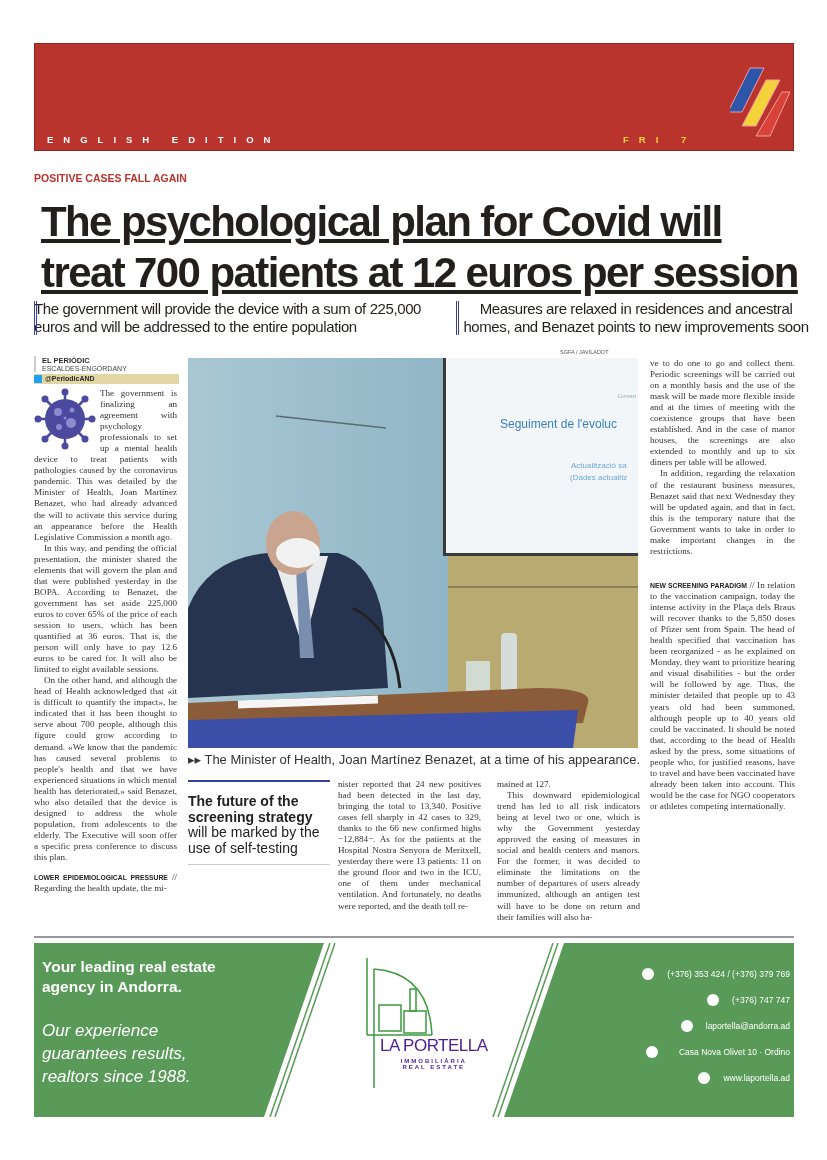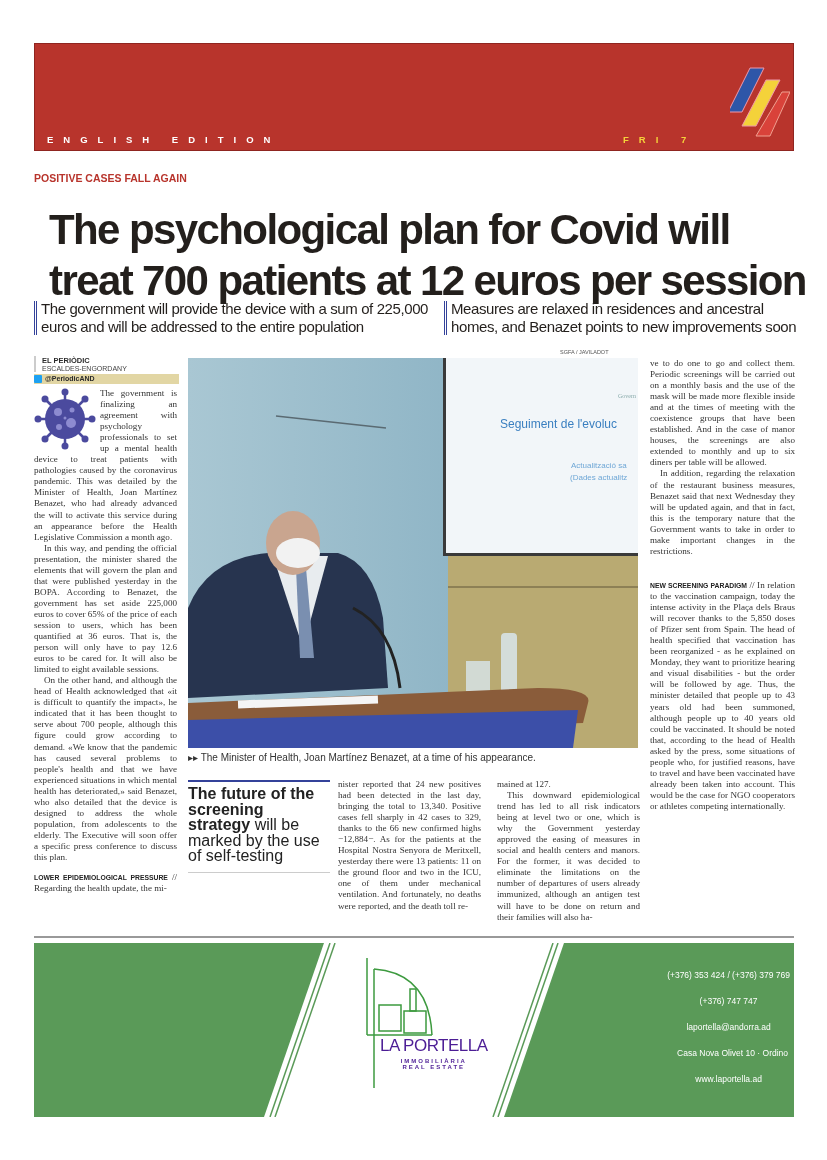--- a/index.html
+++ b/index.html
@@ -4,69 +4,69 @@
 <style>
   html, body { margin:0; padding:0; background:#fff; }
   body { width:827px; height:1160px; position:relative; overflow:hidden; font-family:"Liberation Serif", serif; color:#2a2a2a; }
   .masthead { position:absolute; left:34px; top:43px; width:760px; height:108px; background:#b8342c; border:1px solid #8f2520; box-sizing:border-box; }
   .logo { position:absolute; left:10px; top:-6px; font-family:"Liberation Sans", sans-serif; font-size:78px; font-weight:bold; color:#fff; letter-spacing:-3px; white-space:nowrap; line-height:110px; }
   .edition { position:absolute; left:12px; top:90px; font-family:"Liberation Sans", sans-serif; font-size:9.5px; font-weight:bold; color:#fff; letter-spacing:10px; }
   .date { position:absolute; left:580px; top:90px; font-family:"Liberation Sans", sans-serif; font-size:9.5px; font-weight:bold; color:#f4d23a; letter-spacing:10px;margin-left:8px; }
   .flag { position:absolute; left:695px; top:22px; width:60px; height:72px; }
   .kicker { position:absolute; left:34px; top:172px; font-family:"Liberation Sans", sans-serif; font-size:10.5px; font-weight:bold; color:#b8342c; }
   .headline { position:absolute; left:33px; top:188px; width:770px; font-family:"Liberation Sans", sans-serif; font-weight:bold; font-size:42px; line-height:51px; letter-spacing:-1.6px; color:#231f1c; }
-  .deck { position:absolute; top:300px; font-family:"Liberation Sans", sans-serif; font-size:15px; line-height:18px; color:#231f1c; padding-left:7px; letter-spacing:-0.4px; }
+  .deck { position:absolute; top:300px; font-family:"Liberation Sans", sans-serif; font-size:15px; line-height:18px; color:#231f1c; letter-spacing:-0.4px; }
   .deck::before { content:""; position:absolute; left:0; top:1px; width:3px; height:34px; border-left:1px solid #34429a; border-right:1px solid #34429a; box-sizing:border-box; }
   .deck.d1 { left:34px; width:390px; }
-  .deck.d2 { left:444px; width:360px; }
+  .deck.d2 { left:456px; width:360px;text-align:center; }
   .byline { position:absolute; left:34px; top:356px; width:145px; }
   .byline .src { font-family:"Liberation Sans", sans-serif; font-size:7.5px; font-weight:bold; padding-left:6px; border-left:2px solid #ccc; }
   .byline .loc { font-family:"Liberation Sans", sans-serif; font-size:7px; padding-left:6px; border-left:2px solid #ccc; color:#444; }
   .byline .tw { margin-top:2px; background:#e2d6a4; font-family:"Liberation Sans", sans-serif; font-size:7px; font-weight:bold; height:10px; line-height:10px; display:flex; align-items:center; gap:3px; }
   .tw-icon { width:8px; height:8px; background:#1da1f2; display:inline-block; border-radius:1px; }
   .col { position:absolute; font-size:9.1px; line-height:11.05px; text-align:justify; color:#333; }
   .col p { margin:0; text-indent:10px; }
   .col p.noind { text-indent:0; }
   .c1 { left:34px; top:388px; width:143px; }
   .virus { float:left; width:62px; height:62px; margin:0 4px 2px 0; }
   .subhead { font-family:"Liberation Sans", sans-serif; font-weight:bold; font-size:6.8px; color:#222; }
   .photo { position:absolute; left:188px; top:358px; width:450px; height:390px; overflow:hidden; background:#737373; }
   .credit { position:absolute; left:560px; top:349px; font-family:"Liberation Sans", sans-serif; font-size:5.5px; color:#555; }
-  .caption { position:absolute; left:188px; top:752px; font-family:"Liberation Sans", sans-serif; font-size:10px; color:#333; }
-  .pull { position:absolute; left:188px; top:780px; width:142px; border-top:2px solid #34429a; padding-top:4px; font-family:"Liberation Sans", sans-serif; font-size:16px; line-height:15.5px; color:#222; }
+  .caption { position:absolute; left:188px; top:752px; font-family:"Liberation Sans", sans-serif; font-size:13px; color:#333; }
+  .pull { position:absolute; left:188px; top:780px; width:142px; border-top:2px solid #34429a; padding-top:12px; font-family:"Liberation Sans", sans-serif; font-size:14px; line-height:15.5px; color:#222; }
   .pull b { font-weight:bold; }
   .pull::after { content:""; display:block; margin-top:8px; border-bottom:1px solid #ccc; }
   .c2 { left:338px; top:779px; width:143px; }
   .c3 { left:497px; top:779px; width:143px; }
   .c4 { left:650px; top:358px; width:145px; }
   .c4b { left:650px; top:580px; width:145px; }
   .divider { position:absolute; left:34px; top:936px; width:760px; height:2px; background:#999; }
   .ad { position:absolute; left:34px; top:943px; width:760px; height:174px; }
   .ad-left { position:absolute; left:8px; top:14px; font-family:"Liberation Sans", sans-serif; color:#fff; }
   .ad-l1 { font-size:15.5px; font-weight:bold; line-height:20px; }
   .ad-l2 { font-size:17px; font-style:italic; line-height:23px; margin-top:22px; }
   .contacts { position:absolute; right:4px; top:24px; font-family:"Liberation Sans", sans-serif; font-size:8.5px; color:#fff; text-align:right; }
-  .contact { display:flex; justify-content:flex-end; align-items:center; gap:13px; height:13px; margin-bottom:13px;flex-direction:column; }
+  .contact { display:flex; justify-content:flex-end; align-items:center; gap:13px; height:13px; margin-bottom:13px; }
   .cicon { width:12px; height:12px; border-radius:50%; background:#fff; display:inline-block; position:relative; }
 </style>
 </head>
 <body>
 
 <div class="masthead">
   <div class="edition">ENGLISH EDITION</div>
   <div class="date">FRI 7</div>
   <svg class="flag" viewBox="0 0 60 72">
     <polygon points="20,2 34,2 12,46 -2,46" fill="#2e56a8" stroke="#e9a" stroke-width="1"></polygon>
     <polygon points="36,14 50,14 26,60 12,60" fill="#f4d23a" stroke="#e9a" stroke-width="1"></polygon>
     <polygon points="52,26 60,26 40,70 26,70" fill="#d9423a" stroke="#f0a090" stroke-width="1"></polygon>
   </svg>
 </div>
 
 <div class="kicker">POSITIVE CASES FALL AGAIN</div>
-<h1 class="headline" style="margin:16px;">The psychological plan for Covid will treat 700 patients at 12 euros per session</h1>
+<h1 class="headline" style="margin:8px;text-decoration:underline;">The psychological plan for Covid will treat 700 patients at 12 euros per session</h1>
 <div class="deck d1">The government will provide the device with a sum of 225,000 euros and will be addressed to the entire population</div>
 <div class="deck d2">Measures are relaxed in residences and ancestral homes, and Benazet points to new improvements soon</div>
 
 <div class="byline">
   <div class="src">EL PERIÒDIC</div>
   <div class="loc">ESCALDES-ENGORDANY</div>
   <div class="tw">
     <span class="tw-icon"></span>
     <span>@PeriodicAND</span>
   </div>
@@ -185,20 +185,24 @@
     <g stroke="#3d9a3f" fill="none" stroke-width="1.5">
       <line x1="333" y1="15" x2="333" y2="92"></line>
       <line x1="340" y1="26" x2="340" y2="145"></line>
       <path d="M340,26 Q395,30 398,92"></path>
       <line x1="333" y1="92" x2="398" y2="92"></line>
       <rect x="345" y="62" width="22" height="26"></rect>
       <rect x="370" y="68" width="22" height="22"></rect>
       <rect x="376" y="46" width="6" height="22"></rect>
     </g>
   </svg>
+  <div class="ad-left">
+    <div class="ad-l1" style="width:210px;">Your leading real estate agency in Andorra.</div>
+    <div class="ad-l2" style="width:180px;">Our experience guarantees results, realtors since 1988.</div>
+  </div>
   <div style="position:absolute;left:346px;top:93px;text-align:center;font-family:'Liberation Sans',sans-serif;color:#4c1d95;">
     <div style="font-size:17px;letter-spacing:-0.5px;">LA PORTELLA</div>
     <div style="font-size:6px;font-weight:bold;letter-spacing:2px;margin-top:2px;">IMMOBILIÀRIA</div>
     <div style="font-size:6px;font-weight:bold;letter-spacing:2px;">REAL ESTATE</div>
   </div>
   <div class="contacts">
     <div class="contact">
         <span class="cicon"></span>
         <span>(+376) 353 424 / (+376) 379 769</span>
       </div>

